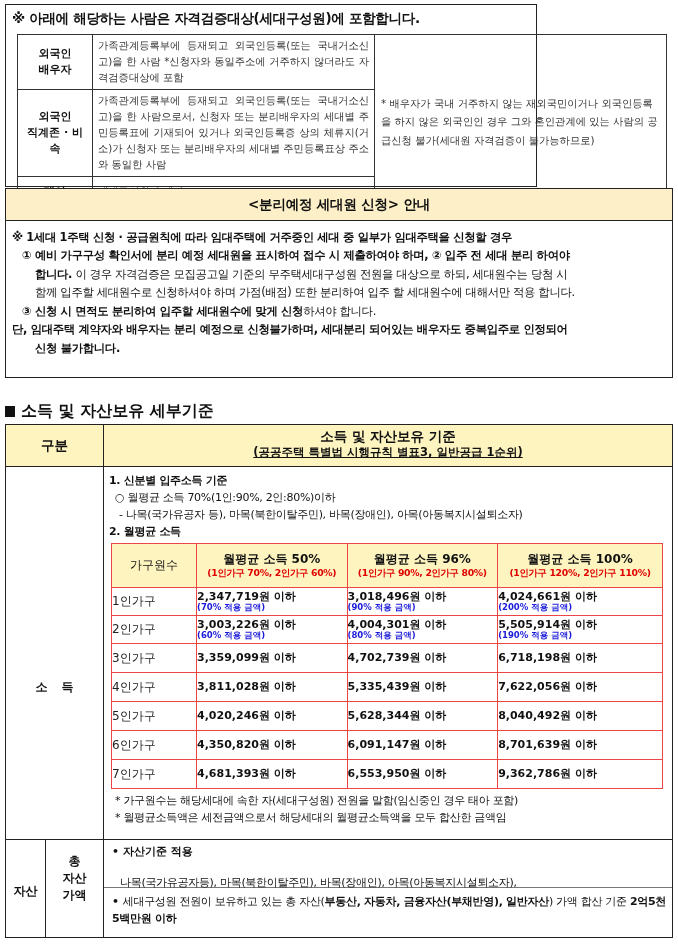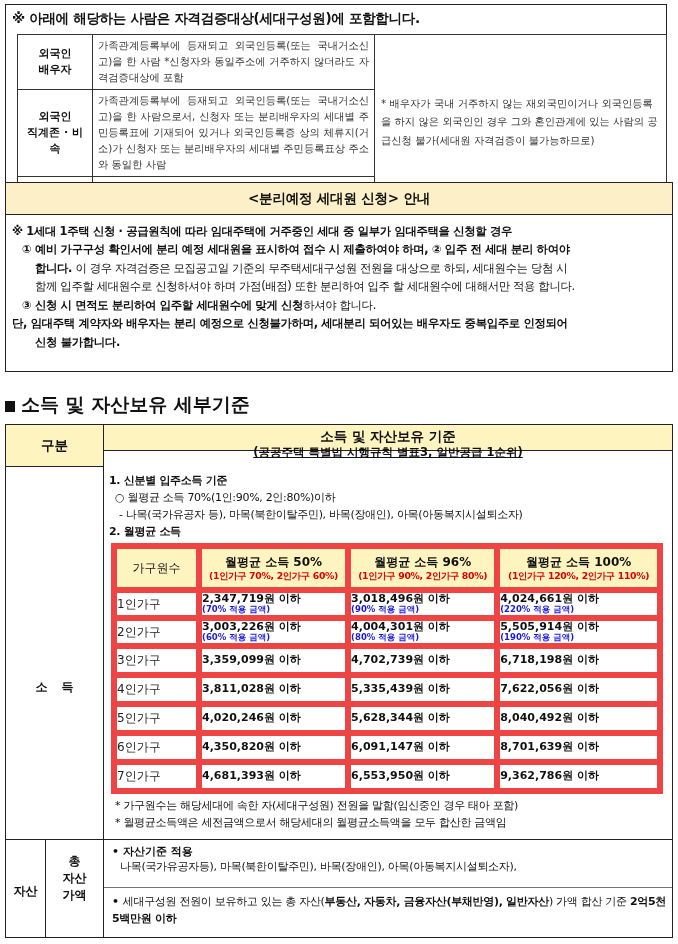--- a/index.html
+++ b/index.html
@@ -1,57 +1,57 @@
 <!DOCTYPE html>
 <html><head>
 <meta charset="utf-8">
 <style>
   * { box-sizing: border-box; margin: 0; padding: 0; }
   html, body { width: 678px; height: 944px; background: #ffffff; overflow: hidden; }
   body { font-family: "DejaVu Sans", "Liberation Sans", sans-serif; color: #111; font-size: 11px; line-height: 1.35; }
   b, .bold { font-weight: bold; }
 
   
-  .box1 { position: absolute; left: 5px; top: 4px; width: 662px; height: 183px; border: 1.5px solid #222; padding-left: 32px; }
+  .box1 { position: absolute; left: 5px; top: 4px; width: 532px; height: 183px; border: 1.5px solid #222; padding-left: 32px; }
   .box1-title { position: absolute; left: 6px; top: 4px; font-size: 13.5px; font-weight: bold; letter-spacing: -0.3px; }
   .t1 { position: absolute; left: 11px; top: 29px; width: 650px; border-collapse: collapse; }
   .t1 td { border: 1px solid #333; font-size: 10.3px; padding: 3px 5px; vertical-align: middle; }
   .t1 td.lbl { width: 75px; text-align: center; font-weight: bold; font-size: 11px; line-height: 1.45; }
   .t1 td.desc { width: 282px; color: #333; line-height: 1.55; text-align: justify; }
   .t1 td.note { color: #333; line-height: 1.8; padding: 4px 6px; }
 
   
-  .box2 { position: absolute; left: 5px; top: 182px; width: 668px; height: 190px; border: 1.5px solid #222; }
+  .box2 { position: absolute; left: 5px; top: 188px; width: 668px; height: 190px; border: 1.5px solid #222; }
   .box2-head { height: 32px; background: #fdf0c8; border-bottom: 1.5px solid #222; text-align: center; font-size: 13.5px; font-weight: bold; line-height: 30px; letter-spacing: -0.2px; }
   .box2-body { padding: 7px 4px 0 6px; font-size: 11.4px; line-height: 1.62; letter-spacing: -0.35px; }
   .box2-body p { white-space: nowrap; }
   .indent1 { padding-left: 10px; }
   .indent2 { padding-left: 23px; }
   .u { }
 
   
-  .sec3-title { position: absolute; left: 5px; top: 392px; font-size: 19px; font-weight: bold; }
+  .sec3-title { position: absolute; left: 5px; top: 400px; font-size: 16px; font-weight: bold; }
   .sec3-title .sq { display: inline-block; width: 10px; height: 11px; background: #111; margin-right: 6px; vertical-align: -1px; }
 
   
   .main { position: absolute; left: 5px; top: 424px; width: 668px; height: 514px; border: 1.5px solid #222; }
   .mh-left { position: absolute; left: 0; top: 0; width: 98px; height: 42px; background: #fdf4c0; border-right: 1.5px solid #222; border-bottom: 1.5px solid #222; text-align: center; line-height: 40px; font-weight: bold; font-size: 13.5px; }
-  .mh-right { position: absolute; left: 98px; top: 0; right: 0; height: 26px; background: #fdf4c0; border-bottom: 1.5px solid #222; text-align: center; font-weight: bold; }
+  .mh-right { position: absolute; left: 98px; top: 0; right: 0; height: 42px; background: #fdf4c0; border-bottom: 1.5px solid #222; text-align: center; font-weight: bold; }
   .mh-right .l1 { font-size: 13.5px; margin-top: 2px; }
   .mh-right .l2 { font-size: 11.5px; text-decoration: underline; }
 
   .inc-label { position: absolute; left: 0; top: 42px; width: 98px; height: 373px; border-right: 1.5px solid #222; border-bottom: 1.5px solid #222; text-align: center; font-weight: bold; font-size: 12px; }
   .inc-label span { position: absolute; top: 180px; left: 0; right: 0; letter-spacing: 14px; padding-left: 14px; margin-top: 32px; }
   .inc-body { position: absolute; left: 98px; top: 42px; right: 0; height: 373px; border-bottom: 1.5px solid #222; padding: 5px 0 0 5px; font-size: 11px; }
   .inc-body .ln { white-space: nowrap; line-height: 17px; letter-spacing: -0.3px; }
   .inc-body .ln.sub { padding-left: 6px; }
   .inc-body .ln.sub2 { padding-left: 10px; }
 
   .t2 { margin-left: 2px; margin-top: 3px; width: 552px; border-collapse: collapse; border: 1.5px solid #222; }
-  .t2 th, .t2 td { border: 6px solid #ef4444; vertical-align: middle; }
+  .t2 th, .t2 td { border: 1px solid #ef4444; vertical-align: middle; }
   .t2 th { background: #fdf4c0; height: 44px; }
   .t2 th.first { width: 85px; font-weight: normal; font-size: 12px; }
   .t2 th .h1 { font-size: 12px; font-weight: bold; display: block; }
   .t2 th .h2 { font-size: 9.3px; font-weight: bold; color: #e00000; display: block; letter-spacing: -0.3px; white-space: nowrap; }
   .t2 td.hh { font-size: 12px; height: 28px; color: #222; }
   .t2 td.v { font-size: 11px; font-weight: bold; line-height: 1.1; }
   .t2 td.v .sm { display: block; font-size: 8.5px; color: #1a1adb; font-weight: bold; }
   .t2 tr.big td { height: 29px; }
   .t2 tr.two td { height: 28px; }
 
@@ -134,21 +134,21 @@
             </th>
         <th>
               <span class="h1">월평균 소득 100%</span>
               <span class="h2">(1인가구 120%, 2인가구 110%)</span>
             </th>
       </tr>
       <tr class="two">
         <td class="hh">1인가구</td>
         <td class="v"><span>2,347,719원 이하</span><span class="sm">(70% 적용 금액)</span></td>
         <td class="v"><span>3,018,496원 이하</span><span class="sm">(90% 적용 금액)</span></td>
-        <td class="v"><span>4,024,661원 이하</span><span class="sm">(220% 적용 금액)</span></td>
+        <td class="v"><span>4,024,661원 이하</span><span class="sm">(200% 적용 금액)</span></td>
       </tr>
       <tr class="two">
         <td class="hh">2인가구</td>
         <td class="v"><span>3,003,226원 이하</span><span class="sm">(60% 적용 금액)</span></td>
         <td class="v"><span>4,004,301원 이하</span><span class="sm">(80% 적용 금액)</span></td>
         <td class="v"><span>5,505,914원 이하</span><span class="sm">(190% 적용 금액)</span></td>
       </tr>
       <tr class="big">
         <td class="hh">3인가구</td>
         <td class="v">3,359,099원 이하</td>
@@ -191,18 +191,18 @@
   <div class="as-label">
       <span>자산</span>
     </div>
   <div class="as-sub">
     <div>총</div>
     <div>자산</div>
     <div>가액</div>
   </div>
   <div class="as-top">
     <div class="bold"><span class="bullet">•</span><span>자산기준 적용</span></div>
-    <div style="padding-left:8px;margin-top:0;letter-spacing:-0.3px;white-space:nowrap">나목(국가유공자등), 마목(북한이탈주민), 바목(장애인), 아목(아동복지시설퇴소자),</div>
+    <div style="padding-left:8px;margin-top:16px;letter-spacing:-0.3px;white-space:nowrap">나목(국가유공자등), 마목(북한이탈주민), 바목(장애인), 아목(아동복지시설퇴소자),</div>
   </div>
   <div class="as-bot">
     <span class="bullet">•</span><span>세대구성원 전원이 보유하고 있는 총 자산(</span><b>부동산, 자동차, 금융자산(부채반영), 일반자산</b><span>) 가액 합산 기준 </span><b>2억5천5백만원 이하</b>
   </div>
 </div>
 
 </body></html>

